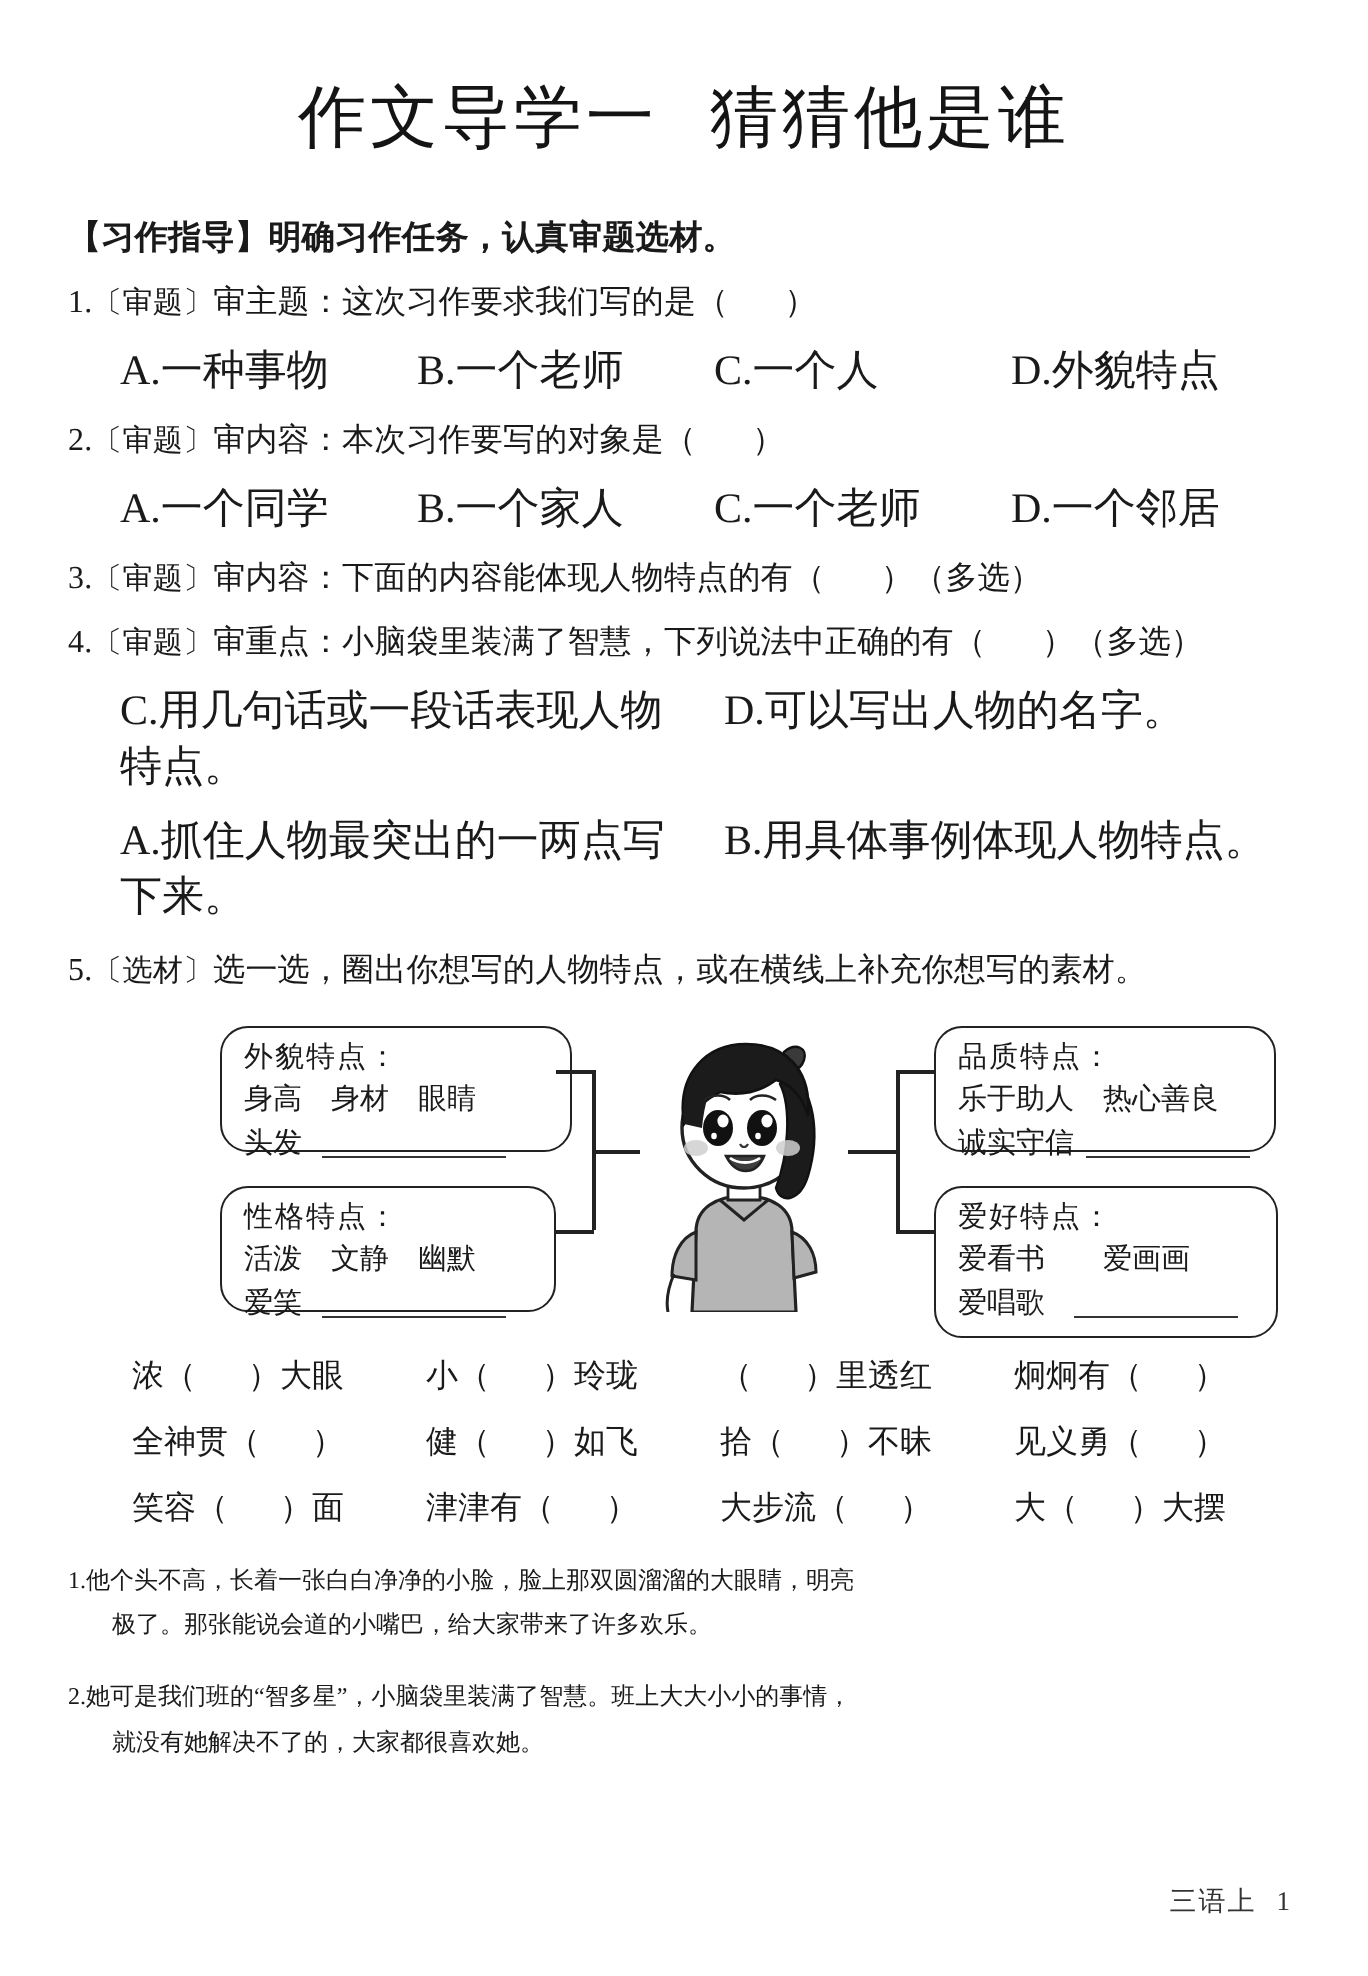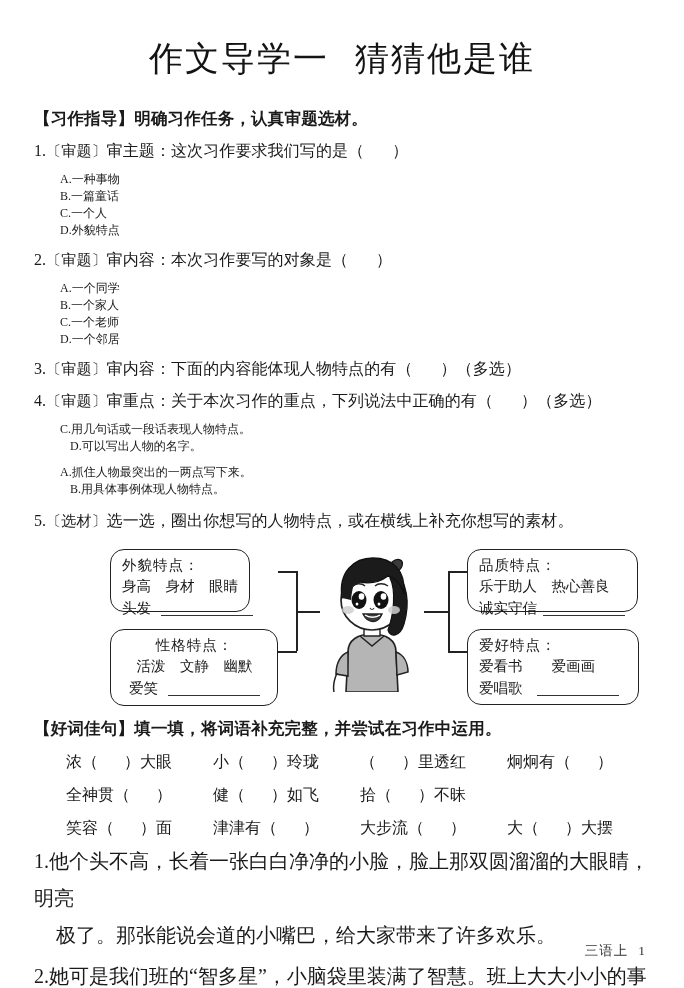--- a/index.html
+++ b/index.html
@@ -58,25 +58,24 @@
     margin: 11px 0 0 4px;
     letter-spacing: 0.1px;
     white-space: nowrap;
   }
   .q-stem .brk { font-size: 15px; }
   .paren { display: inline-block; }
   .paren .sp { display: inline-block; width: 28px; }
 
   .opt-row {
     display: flex;
-    font-size: 12px;
+    font-size: 21px;
     margin: 9px 0 0 0;
     padding-left: 30px;
     box-sizing: border-box;
-    flex-direction: column;
   }
   .opt-row.cols4 > div { width: 25%; }
   .opt-row.cols2 > div { width: 50%; }
   .opt-row.cols2 > div:nth-child(2) { padding-left: 10px; }
 
   
   .diagram {
     position: relative;
     height: 160px;
     margin-top: 10px;
@@ -95,22 +94,22 @@
   .feature-box .fb-title { letter-spacing: 1px; }
   .feature-box .fb-line { white-space: nowrap; }
   .fill-line {
     display: inline-block;
     border-bottom: 1.4px solid #333;
     vertical-align: -3px;
   }
   .sp-w { display: inline-block; }
 
   
-  #box-appearance { left: 80px;  top: 7px;   width: 140px; height: 63px; }
-  #box-personality{ left: 80px;  top: 87px;  width: 168px; height: 77px; text-align: center; }
+  #box-appearance { left: 80px;  top: 7px;   width: 176px; height: 63px; }
+  #box-personality{ left: 80px;  top: 87px;  width: 168px; height: 63px; }
   #box-quality    { left: 437px; top: 7px;   width: 171px; height: 63px; }
   #box-hobby      { left: 437px; top: 87px;  width: 172px; height: 76px; }
 
   
   .brk-l-v { position: absolute; left: 266px; top: 29px; width: 1.6px; height: 80px; background: #222; }
   .brk-l-t { position: absolute; left: 248px; top: 29px; width: 19px; height: 1.6px; background: #222; }
   .brk-l-b { position: absolute; left: 248px; top: 109px; width: 19px; height: 1.6px; background: #222; }
   .brk-l-m { position: absolute; left: 266px; top: 69px; width: 24px; height: 1.6px; background: #222; }
   
   .brk-r-v { position: absolute; left: 418px; top: 29px; width: 1.6px; height: 80px; background: #222; }
@@ -133,22 +132,22 @@
     margin-top: 12px;
     padding-left: 36px;
     box-sizing: border-box;
   }
   .word-row > div { width: 25%; white-space: nowrap; }
   .blank-paren { display: inline-block; }
   .blank-paren .sp { display: inline-block; width: 26px; }
 
   
   .ex-item {
-    font-size: 20px;
-    margin-top: 4px;
+    font-size: 12px;
+    margin-top: 14px;
     line-height: 1.85;
     padding-left: 4px;
   }
   .ex-item .ex-cont { display: block; padding-left: 22px; }
 
   
   .footer {
     position: absolute;
     right: 38px;
     bottom: 28px;
@@ -167,41 +166,41 @@
     <span>作文导学一</span><span class="gap"></span><span>猜猜他是谁</span>
   </h1>
 
   <div class="section-heading">【习作指导】明确习作任务，认真审题选材。</div>
 
   <div class="q-stem">
     <span>1.</span><span class="brk">〔审题〕</span><span>审主题：这次习作要求我们写的是（</span><span class="paren"><span class="sp"></span></span><span>）</span>
   </div>
   <div class="opt-row cols4">
     <div>A.一种事物</div>
-    <div>B.一篇童话</div>
+    <div>B.一个老师</div>
     <div>C.一个人</div>
     <div>D.外貌特点</div>
   </div>
 
   <div class="q-stem">
     <span>2.</span><span class="brk">〔审题〕</span><span>审内容：本次习作要写的对象是（</span><span class="paren"><span class="sp"></span></span><span>）</span>
   </div>
   <div class="opt-row cols4">
     <div>A.一个同学</div>
     <div>B.一个家人</div>
     <div>C.一个老师</div>
     <div>D.一个邻居</div>
   </div>
 
   <div class="q-stem">
     <span>3.</span><span class="brk">〔审题〕</span><span>审内容：下面的内容能体现人物特点的有（</span><span class="paren"><span class="sp"></span></span><span>）（多选）</span>
   </div>
 
   <div class="q-stem">
-    <span>4.</span><span class="brk">〔审题〕</span><span>审重点：关于本次习作的重点，下列说法中正确的有（</span><span class="paren"><span class="sp"></span></span><span>）（多选）</span>
+    <span>4.</span><span class="brk">〔审题〕</span><span>审重点：小脑袋里装满了智慧，下列说法中正确的有（</span><span class="paren"><span class="sp"></span></span><span>）（多选）</span>
   </div>
   <div class="opt-row cols2">
     <div>C.用几句话或一段话表现人物特点。</div>
     <div>D.可以写出人物的名字。</div>
   </div>
   <div class="opt-row cols2">
     <div>A.抓住人物最突出的一两点写下来。</div>
     <div>B.用具体事例体现人物特点。</div>
   </div>
 
@@ -293,32 +292,32 @@
         <ellipse cx="76" cy="68" rx="6" ry="4" fill="#cfcfcf" opacity="0.85"></ellipse>
 
         <path d="M52 66 C53 68 55 68 56 66" fill="none" stroke="#333" stroke-width="1.1"></path>
 
         <path d="M45 72 C50 82 60 82 64 72 Z" fill="#3d3d3d" stroke="#222" stroke-width="1.3"></path>
         <path d="M47 73 C51 76 58 76 62 73" fill="none" stroke="#fff" stroke-width="1.4"></path>
       </svg>
     </div>
   </div>
 
-  <div class="section-heading-2">【好词佳句】填一填，将词语补充完整，并尝试在习作中运用。</div>
 
   <div class="word-row">
     <div><span>浓（</span><span class="blank-paren"><span class="sp"></span></span><span>）大眼</span></div>
     <div><span>小（</span><span class="blank-paren"><span class="sp"></span></span><span>）玲珑</span></div>
     <div><span>（</span><span class="blank-paren"><span class="sp"></span></span><span>）里透红</span></div>
     <div><span>炯炯有（</span><span class="blank-paren"><span class="sp"></span></span><span>）</span></div>
   </div>
   <div class="word-row">
     <div><span>全神贯（</span><span class="blank-paren"><span class="sp"></span></span><span>）</span></div>
     <div><span>健（</span><span class="blank-paren"><span class="sp"></span></span><span>）如飞</span></div>
     <div><span>拾（</span><span class="blank-paren"><span class="sp"></span></span><span>）不昧</span></div>
+    <div><span>见义勇（</span><span class="blank-paren"><span class="sp"></span></span><span>）</span></div>
   </div>
   <div class="word-row">
     <div><span>笑容（</span><span class="blank-paren"><span class="sp"></span></span><span>）面</span></div>
     <div><span>津津有（</span><span class="blank-paren"><span class="sp"></span></span><span>）</span></div>
     <div><span>大步流（</span><span class="blank-paren"><span class="sp"></span></span><span>）</span></div>
     <div><span>大（</span><span class="blank-paren"><span class="sp"></span></span><span>）大摆</span></div>
   </div>
 
   <div class="ex-item">
     <span>1.</span><span>他个头不高，长着一张白白净净的小脸，脸上那双圆溜溜的大眼睛，明亮</span>

